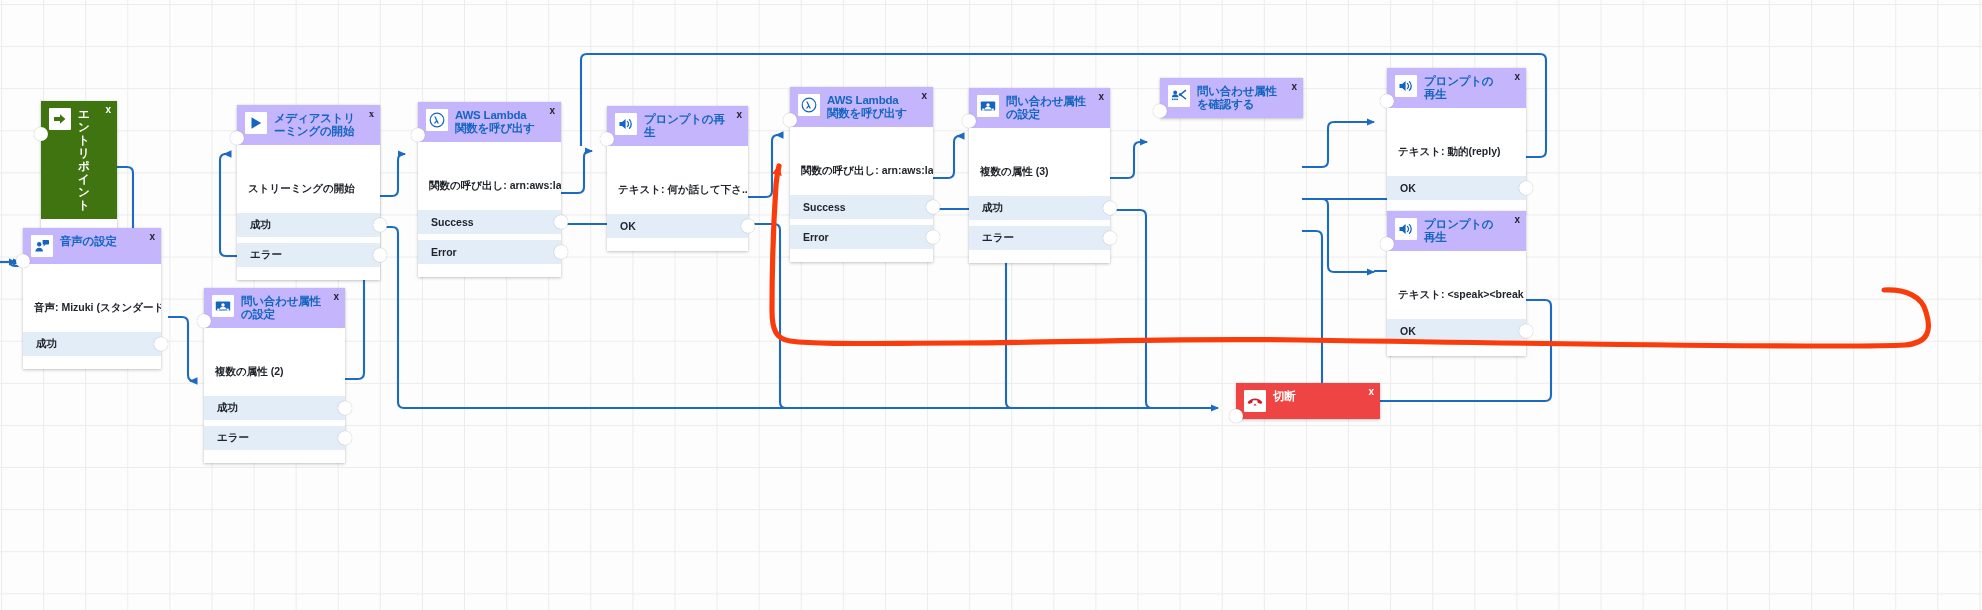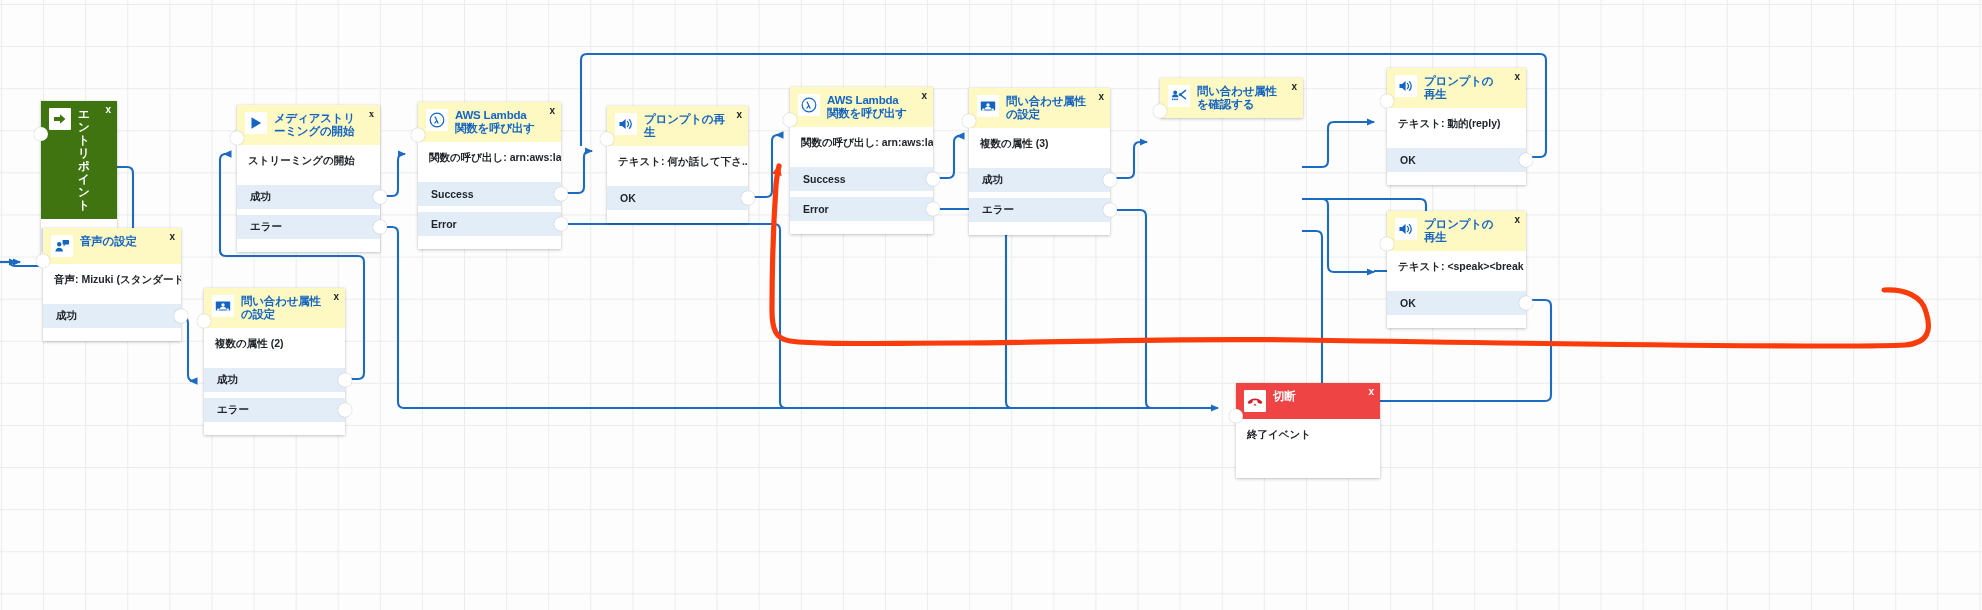--- a/index.html
+++ b/index.html
@@ -36,21 +36,21 @@
 
   .node {
     position: absolute;
     background: #ffffff;
     box-shadow: 0 1px 3px rgba(0,0,0,0.22), 0 0 0 0.5px rgba(0,0,0,0.04);
     z-index: 3;
     box-sizing: border-box;
   }
   .node-header {
     position: relative;
-    background: #fef9c3;
+    background: #c4b5fd;
     display: flex;
     align-items: flex-start;
     padding: 7px 8px 7px 8px;
     min-height: 36px;
     box-sizing: border-box;
   }
   .node-header.green { background: #3f7410; }
   .node-header.dark  { background: #ef4444; }
 
   .node-icon {
@@ -90,21 +90,21 @@
 
   .node-desc {
     font-size: 10.5px;
     color: #21252b;
     padding: 9px 11px 9px 11px;
     line-height: 13px;
     white-space: nowrap;
     overflow: hidden;
     font-weight: 600;
   }
-  .node-body { padding-bottom: 7px; }
+  .node-body { padding-bottom: 7px; margin-top: 28px; }
 
   .port {
     position: relative;
     background: #e3edf8;
     height: 24px;
     margin: 0 0 6px 0;
     display: flex;
     align-items: center;
     font-size: 10.5px;
     color: #21252b;
@@ -217,21 +217,21 @@
           <span class="node-close">x</span>
         </div>
         <div class="node-body">
           <div class="spacer"></div>
           <div class="port">
             <span>開始</span>
             <span class="port-dot"></span>
           </div>
         </div>
       </div>
-      <div class="node" style="left: 43px; top: 228px; width: 138px;">
+      <div class="node" style="left: 23px; top: 228px; width: 138px;">
         <div class="in-dot"></div>
         <div class="node-header">
           <span class="node-icon">
             <svg class="gicon" xmlns="http://www.w3.org/2000/svg" width="16" height="16" viewBox="0 0 16 16">
               <circle cx="5.2" cy="6.2" r="2.2" fill="#1565c0"></circle>
               <path d="M1.4 13.6c0-2.3 1.7-3.8 3.8-3.8s3.8 1.5 3.8 3.8z" fill="#1565c0"></path>
               <rect x="8.6" y="2" width="6.4" height="4.4" rx="0.6" fill="#1565c0"></rect>
               <path d="M9.6 6.2l0 2.2 2.2-2.2z" fill="#1565c0"></path>
             </svg>
           </span>
@@ -466,19 +466,16 @@
         <div class="node-header dark">
           <span class="node-icon">
             <svg class="gicon" xmlns="http://www.w3.org/2000/svg" width="16" height="16" viewBox="0 0 16 16">
               <path d="M1.2 8.6c3.6-4 10-4 13.6 0 1 1.1-0.2 2.5-1.3 2.1l-2.3-0.8c-0.6-0.2-0.9-0.7-0.8-1.3l0.1-0.9c-1.6-0.5-3.4-0.5-5 0l0.1 0.9c0.1 0.6-0.2 1.1-0.8 1.3l-2.3 0.8C1.4 11.1 0.2 9.7 1.2 8.6z" fill="#cf2029"></path>
               <path d="M8 10.4 L9.5 12.6 L6.5 12.6 Z" fill="#cf2029"></path>
             </svg>
           </span>
           <span class="node-title">切断</span>
           <span class="node-close">x</span>
         </div>
-        <div class="node-body" style="min-height: 52px;">
-          <div class="node-desc">終了イベント</div>
-        </div>
       </div>
     </div>
 
 </div>
 
 </body></html>

